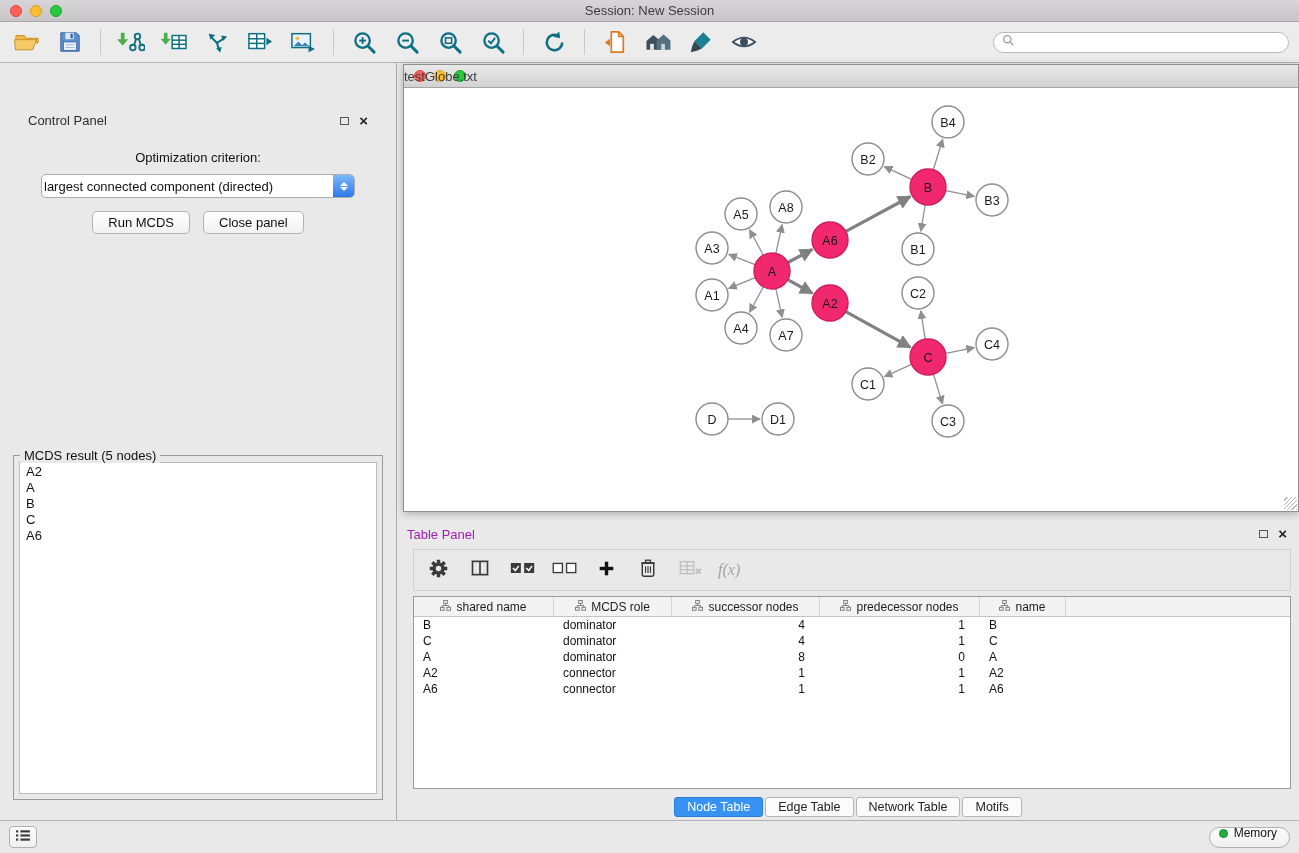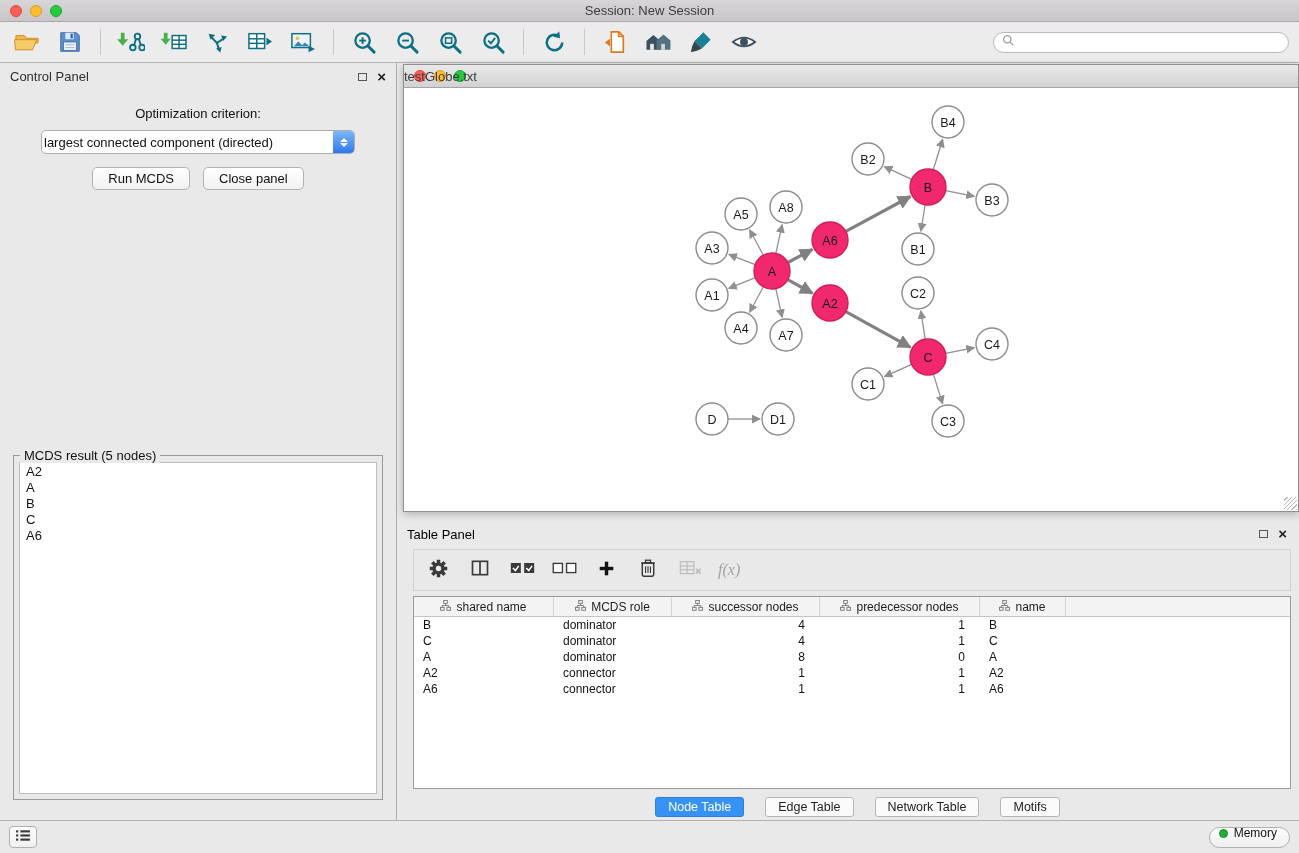--- a/index.html
+++ b/index.html
@@ -24,21 +24,21 @@
   .sep { width:1px; height:26px; background:#c9c9c9; margin:0 4px; flex:0 0 auto; }
   .searchbox { margin-left:auto; width:296px; height:21px; border:1px solid #b9b9b9; border-radius:11px; background:#fff;
                display:flex; align-items:center; padding:0 8px; gap:5px; }
   .searchbox input { border:none; outline:none; flex:1; font-size:12px; font-family:"Liberation Sans",sans-serif; background:transparent; }
 
   
   .main { flex:1; display:flex; min-height:0; }
 
   
   .control-panel { width:397px; flex:0 0 auto; border-right:1px solid #adadad; background:#e9e9e9; display:flex; flex-direction:column; }
-  .panel-head { height:27px; display:flex; align-items:center; padding:0 10px; flex:0 0 auto; }
+  .panel-head { height:27px; display:flex; align-items:center; padding:0 28px; flex:0 0 auto;margin-top:44px; }
   .panel-head .ph-title { font-size:13px; color:#2e2e2e; }
   .ph-icons { margin-left:auto; display:flex; align-items:center; gap:10px; }
   .float-ic { width:9px; height:8px; border:1.5px solid #555; display:inline-block; }
   .close-ic { font-size:15px; font-weight:bold; color:#222; line-height:10px; }
   .cp-tabs { display:flex; justify-content:center; margin:4px 0 10px; }
   .cp-tab { font-size:12.5px; color:#222; background:#fafafa; border:1px solid #b5b5b5; border-left:none;
             padding:3px 13px; cursor:default; }
   .cp-tab:first-child { border-left:1px solid #b5b5b5; border-radius:4px 0 0 4px; }
   .cp-tab:last-child { border-radius:0 4px 4px 0; }
   .cp-tab.active { background:#3693f4; border-color:#2b7fd6; color:#fff; }
@@ -72,35 +72,35 @@
   .net-canvas svg text { font-family:"Liberation Sans",sans-serif; font-size:12.5px; fill:#1a1a1a; }
   .grip { position:absolute; right:1px; bottom:1px; width:13px; height:13px;
           background:repeating-linear-gradient(135deg, transparent 0 2px, #b9b9b9 2px 3px); }
 
   
   .h-splitter { height:9px; flex:0 0 auto; }
 
   
   .table-panel { flex:1; display:flex; flex-direction:column; min-height:0; padding-bottom:3px; }
   .tp-head { height:26px; display:flex; align-items:center; padding:0 12px 0 10px; flex:0 0 auto; }
-  .tp-head .ph-title { font-size:13px; color:#000000; }
+  .tp-head .ph-title { font-size:13px; color:#a21caf; }
   .tp-toolbar { margin:2px 8px 0 16px; height:42px; display:flex; align-items:center; gap:14px; padding:0 10px;
                 border:1px solid #d2d2d2; background:#e9e9e9; flex:0 0 auto; }
   .tp-tbtn { width:28px; height:30px; display:flex; align-items:center; justify-content:center; }
   .fx { font-family:"Liberation Serif",serif; font-style:italic; font-size:16px; color:#a3a3a3; }
   .table-wrap { margin:5px 8px 0 16px; background:#fff; border:1px solid #9a9a9a; flex:1; min-height:0; overflow:hidden; }
   .thead { display:flex; background:#f3f3f3; border-bottom:1px solid #c4c4c4; height:20px; }
   .th { display:flex; align-items:center; justify-content:center; gap:5px; font-size:12px; color:#1d1d1d;
         border-right:1px solid #d4d4d4; height:100%; }
   .tbody .tr { display:flex; height:16px; align-items:center; }
   .td { font-size:12px; color:#111; padding-left:9px; overflow:hidden; white-space:nowrap; }
   .td.num { text-align:right; padding-right:15px; padding-left:0; }
   .col0 { width:140px; } .col1 { width:118px; } .col2 { width:148px; } .col3 { width:160px; } .col4 { width:86px; }
   .tp-tabs { display:flex; justify-content:center; gap:2px; margin-top:8px; flex:0 0 auto; }
-  .tp-tab { font-size:12.5px; color:#222; background:#fbfbfb; border:1px solid #b5b5b5; border-radius:3px; padding:2px 12px;margin-left:19px; }
+  .tp-tab { font-size:12.5px; color:#222; background:#fbfbfb; border:1px solid #b5b5b5; border-radius:3px; padding:2px 12px; }
   .tp-tab.active { background:#3693f4; border-color:#2b7fd6; color:#fff; }
 
   
   .statusbar { height:33px; border-top:1px solid #b2b2b2; background:#e9e9e9; display:flex; align-items:center;
                padding:0 9px; flex:0 0 auto; }
   .list-btn { width:28px; height:22px; border:1px solid #b0b0b0; border-radius:4px; background:linear-gradient(#fdfdfd,#f0f0f0);
               display:flex; align-items:center; justify-content:center; }
   .memory-btn { margin-left:auto; height:21px; border:1px solid #b0b0b0; border-radius:11px; background:linear-gradient(#fdfdfd,#efefef);
                 display:flex; align-items:center; gap:6px; padding:0 12px 8px 9px; font-size:12px; color:#111; }
   .mem-dot { width:9px; height:9px; border-radius:50%; background:#1fae38; border:1px solid #148a2a; }

